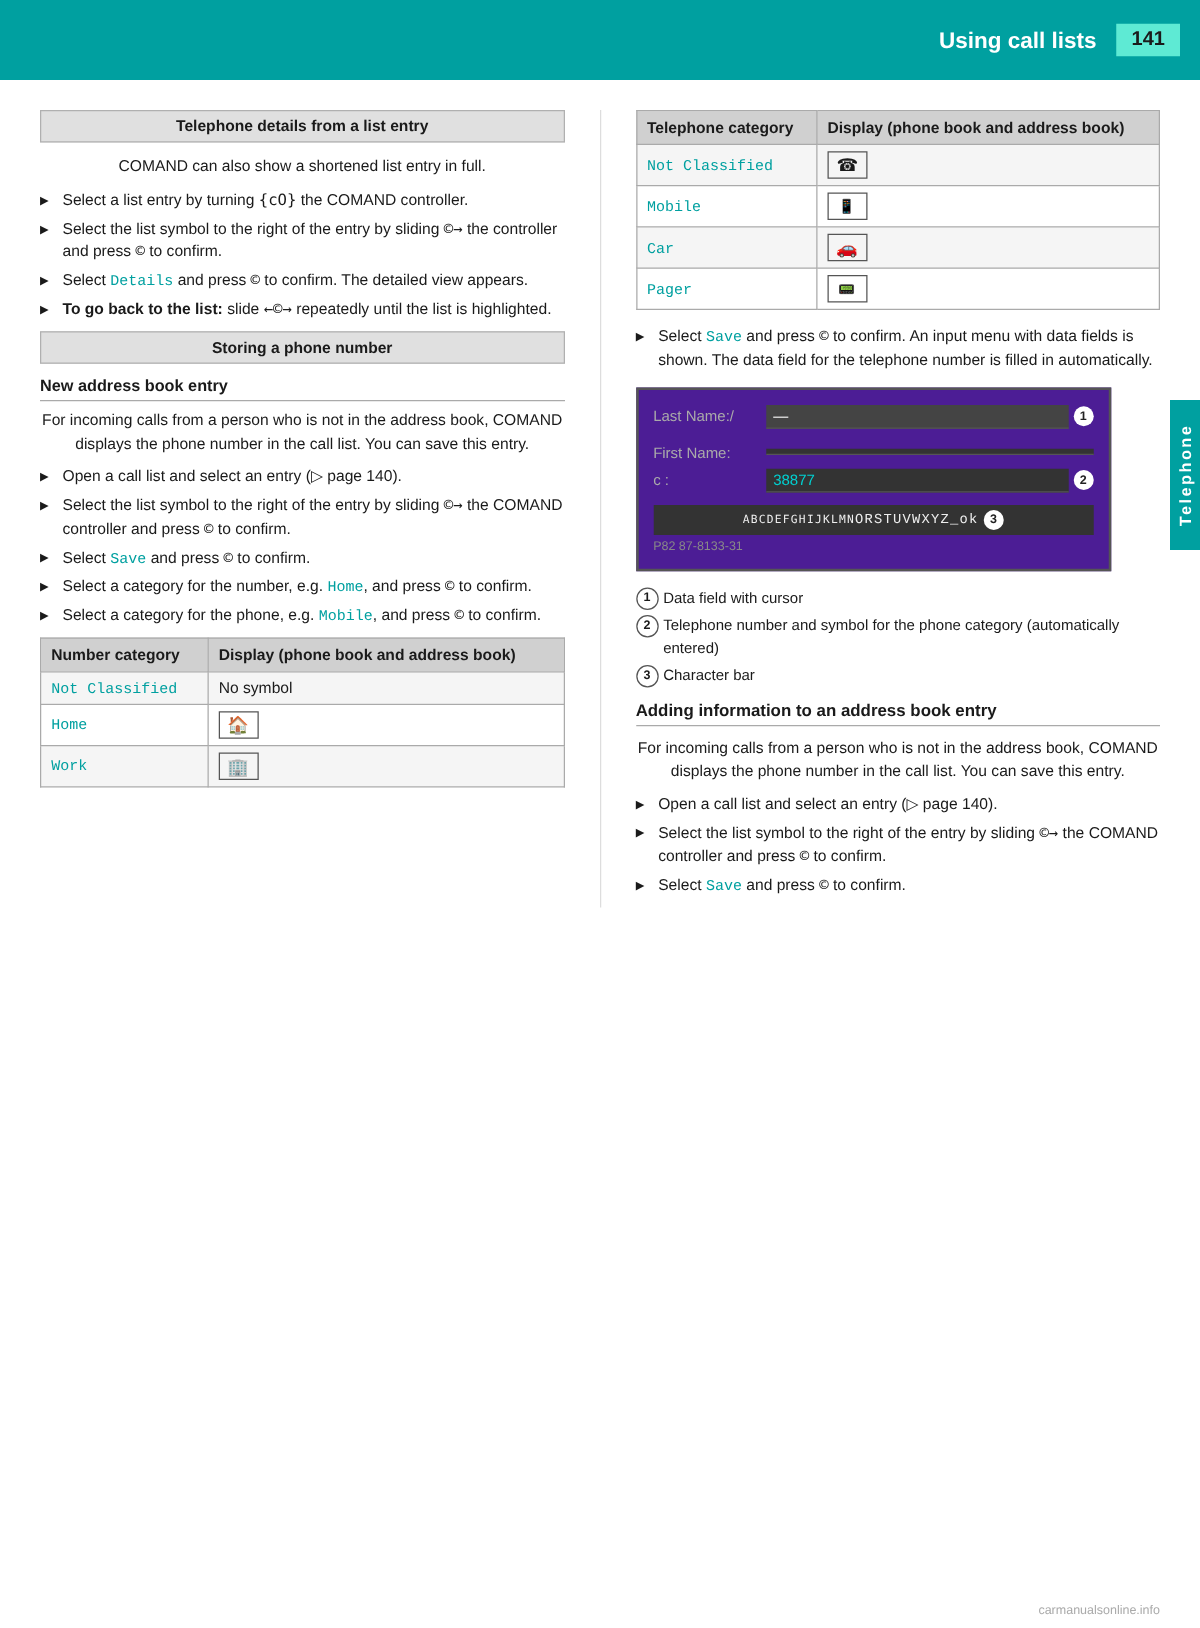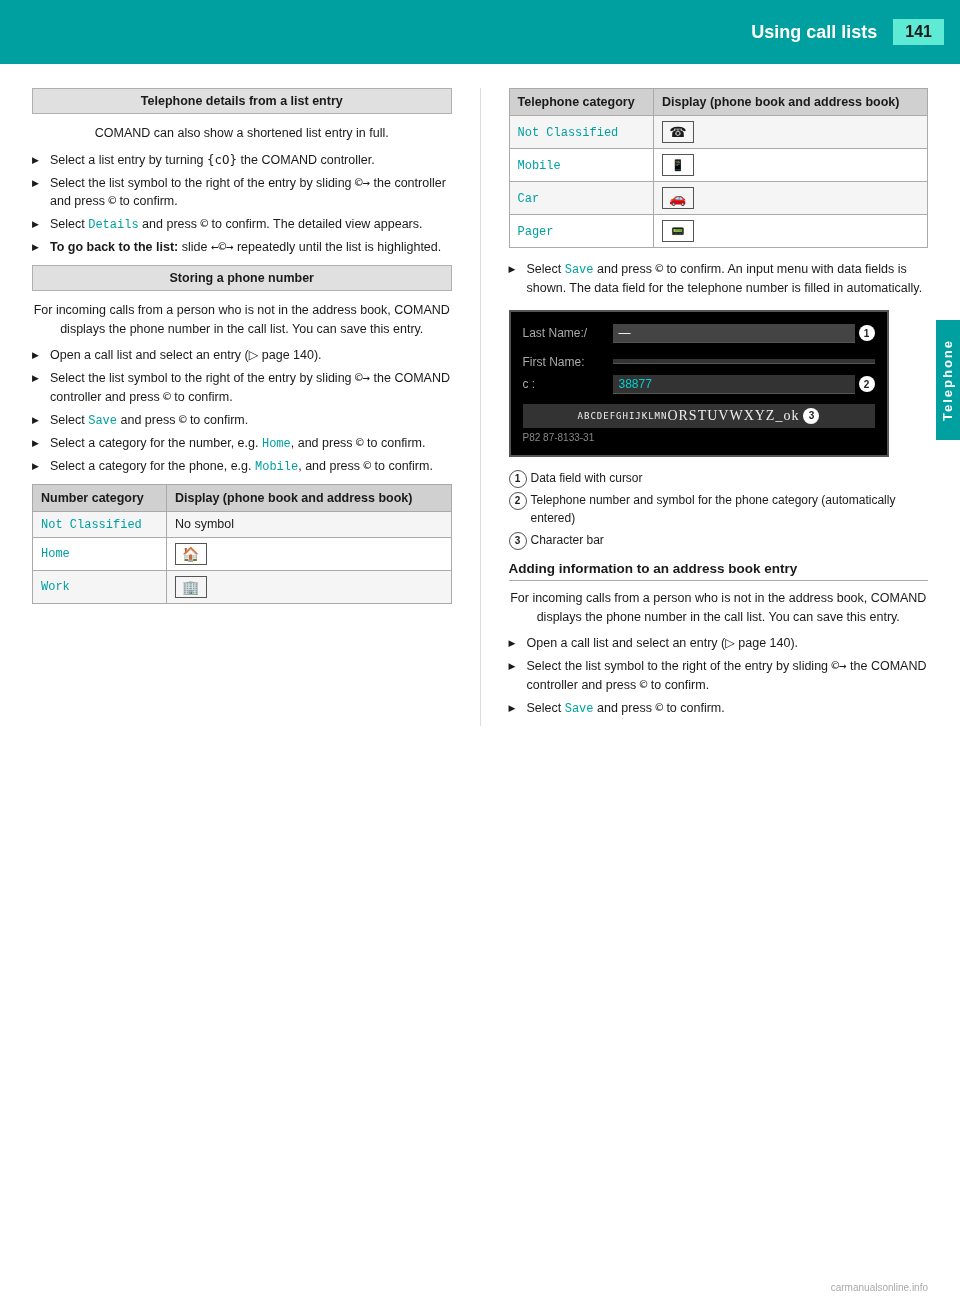--- a/index.html
+++ b/index.html
@@ -168,21 +168,21 @@
       align-items: center;
       justify-content: center;
       border: 1.5px solid #555;
       width: 32px;
       height: 22px;
       font-size: 14px;
     }
 
     
     .screenshot-box {
-      background: #000000;
+      background: #4c1d95;
       border: 2px solid #555;
       width: 100%;
       max-width: 380px;
       padding: 12px;
       margin: 12px 0;
       position: relative;
     }
     .screenshot-box .screen-row {
       display: flex;
       align-items: center;
@@ -284,20 +284,21 @@
     <div class="section-header">Telephone details from a list entry</div>
     <p class="body-text">COMAND can also show a shortened list entry in full.</p>
     <ul class="bullet-list">
       <li>Select a list entry by turning <span style="font-family:monospace;">{cO}</span> the COMAND controller.</li>
       <li>Select the list symbol to the right of the entry by sliding <span style="font-family:monospace;">©→</span> the controller and press <span style="font-family:monospace;">©</span> to confirm.</li>
       <li>Select <span class="teal">Details</span> and press <span style="font-family:monospace;">©</span> to confirm. The detailed view appears.</li>
       <li><span class="bold">To go back to the list:</span> slide <span style="font-family:monospace;">←©→</span> repeatedly until the list is highlighted.</li>
     </ul>
 
     <div class="section-header">Storing a phone number</div>
+    <div class="subsection-title">New address book entry</div>
     <p class="body-text">For incoming calls from a person who is not in the address book, COMAND displays the phone number in the call list. You can save this entry.</p>
     <ul class="bullet-list">
       <li>Open a call list and select an entry (▷ page 140).</li>
       <li>Select the list symbol to the right of the entry by sliding <span style="font-family:monospace;">©→</span> the COMAND controller and press <span style="font-family:monospace;">©</span> to confirm.</li>
       <li>Select <span class="teal">Save</span> and press <span style="font-family:monospace;">©</span> to confirm.</li>
       <li>Select a category for the number, e.g. <span class="teal">Home</span>, and press <span style="font-family:monospace;">©</span> to confirm.</li>
       <li>Select a category for the phone, e.g. <span class="teal">Mobile</span>, and press <span style="font-family:monospace;">©</span> to confirm.</li>
     </ul>
 
     <table class="data-table">
@@ -374,21 +375,21 @@
       </div>
 
       <div class="screen-row" style="margin-top:6px;">
         <span class="screen-label" style="color:#aaa; font-size:12px;">c :</span>
         <span class="screen-value" style="color:#00d0d0; background:#333; padding:2px 6px; flex:1;">38877</span>
         <span class="screen-num-badge">2</span>
       </div>
 
       <div class="screen-row" style="margin-top:10px; background:#333; padding:4px;justify-content:center;">
         <span style="color:#eee; font-size:9px; letter-spacing:1px; font-family:monospace;">ABCDEFGHIJKLMN</span>
-        <span style="color:#eee; font-size:14px; letter-spacing:1px; font-family:Liberation Serif, serif;">ORSTUVWXYZ_ok</span>
+        <span style="color:#eee; font-size:11px; letter-spacing:1px; font-family:Liberation Mono, monospace;">ORSTUVWXYZ_ok</span>
         <span class="screen-num-badge">3</span>
       </div>
 
       <div class="screenshot-caption">P82 87-8133-31</div>
     </div>
 
     <ol class="caption-list">
       <li>
         <span class="caption-num">1</span>
         Data field with cursor

